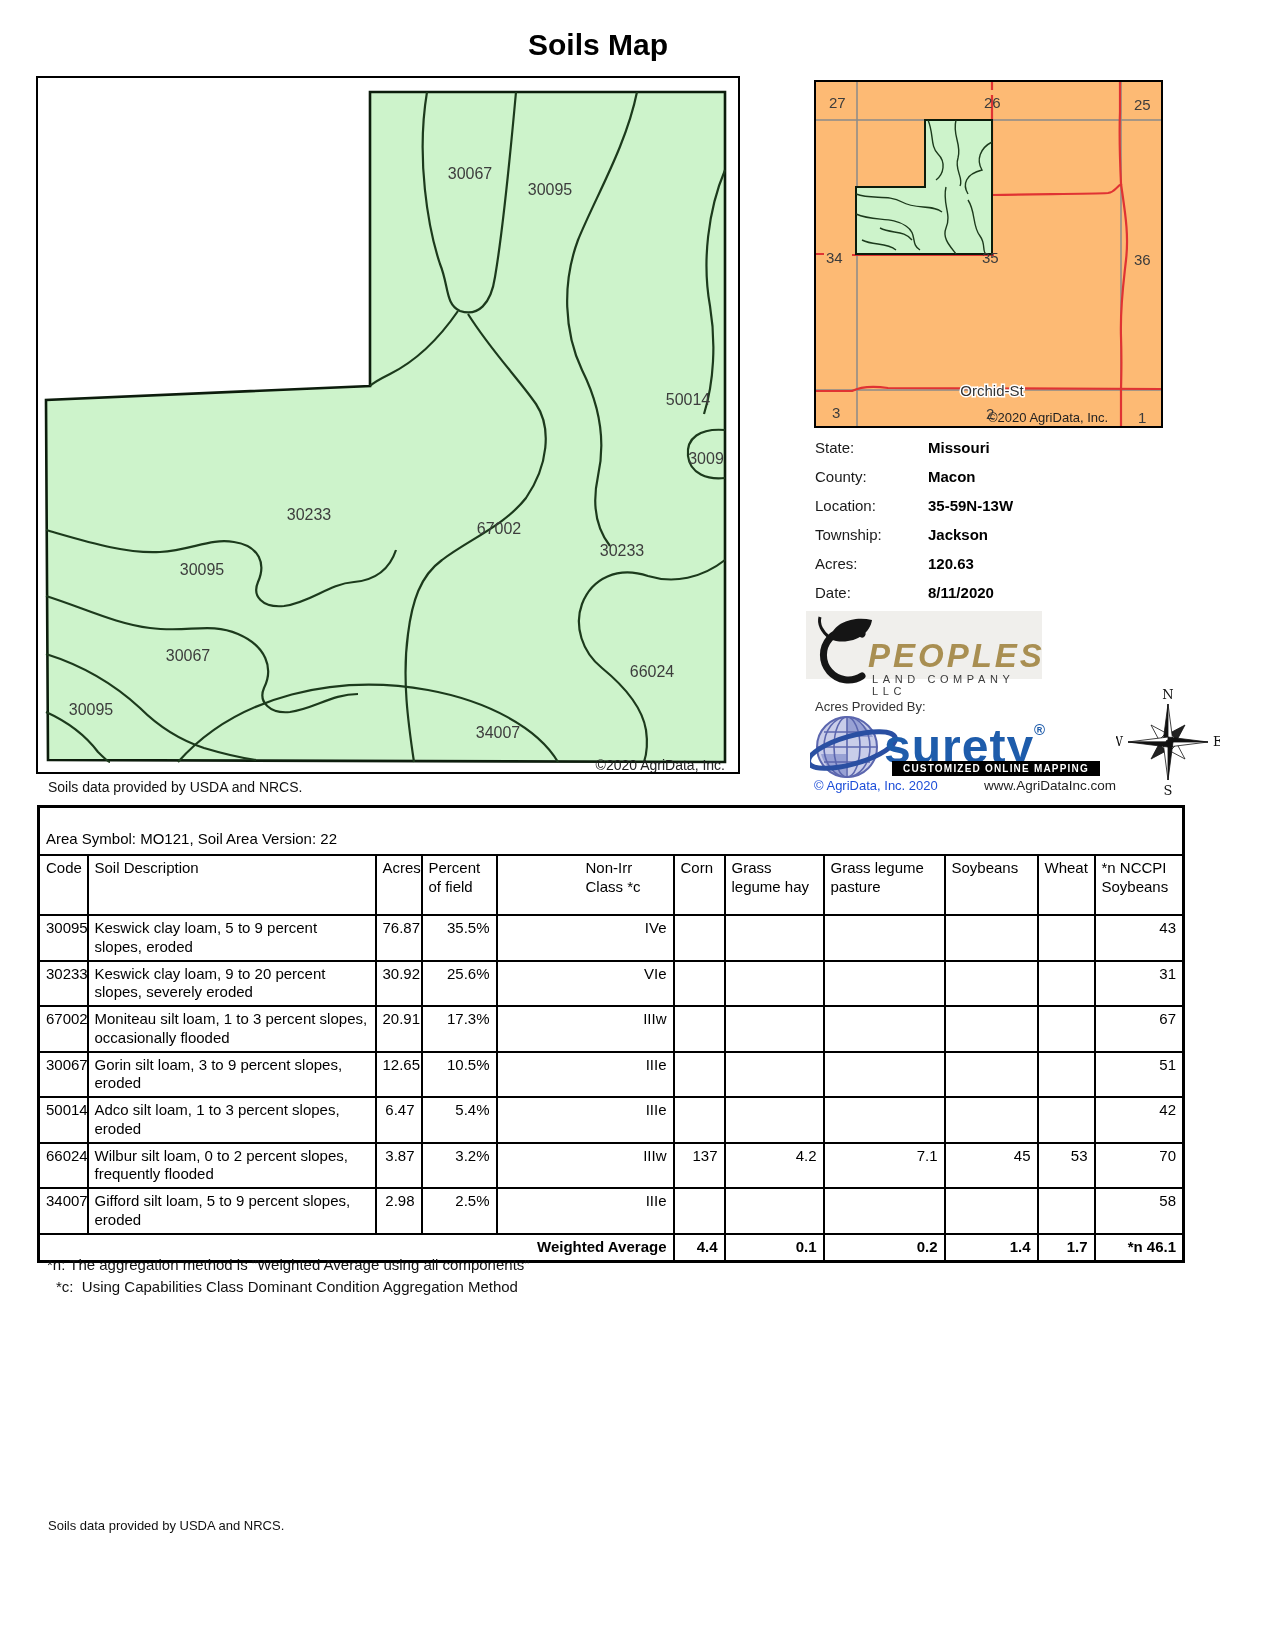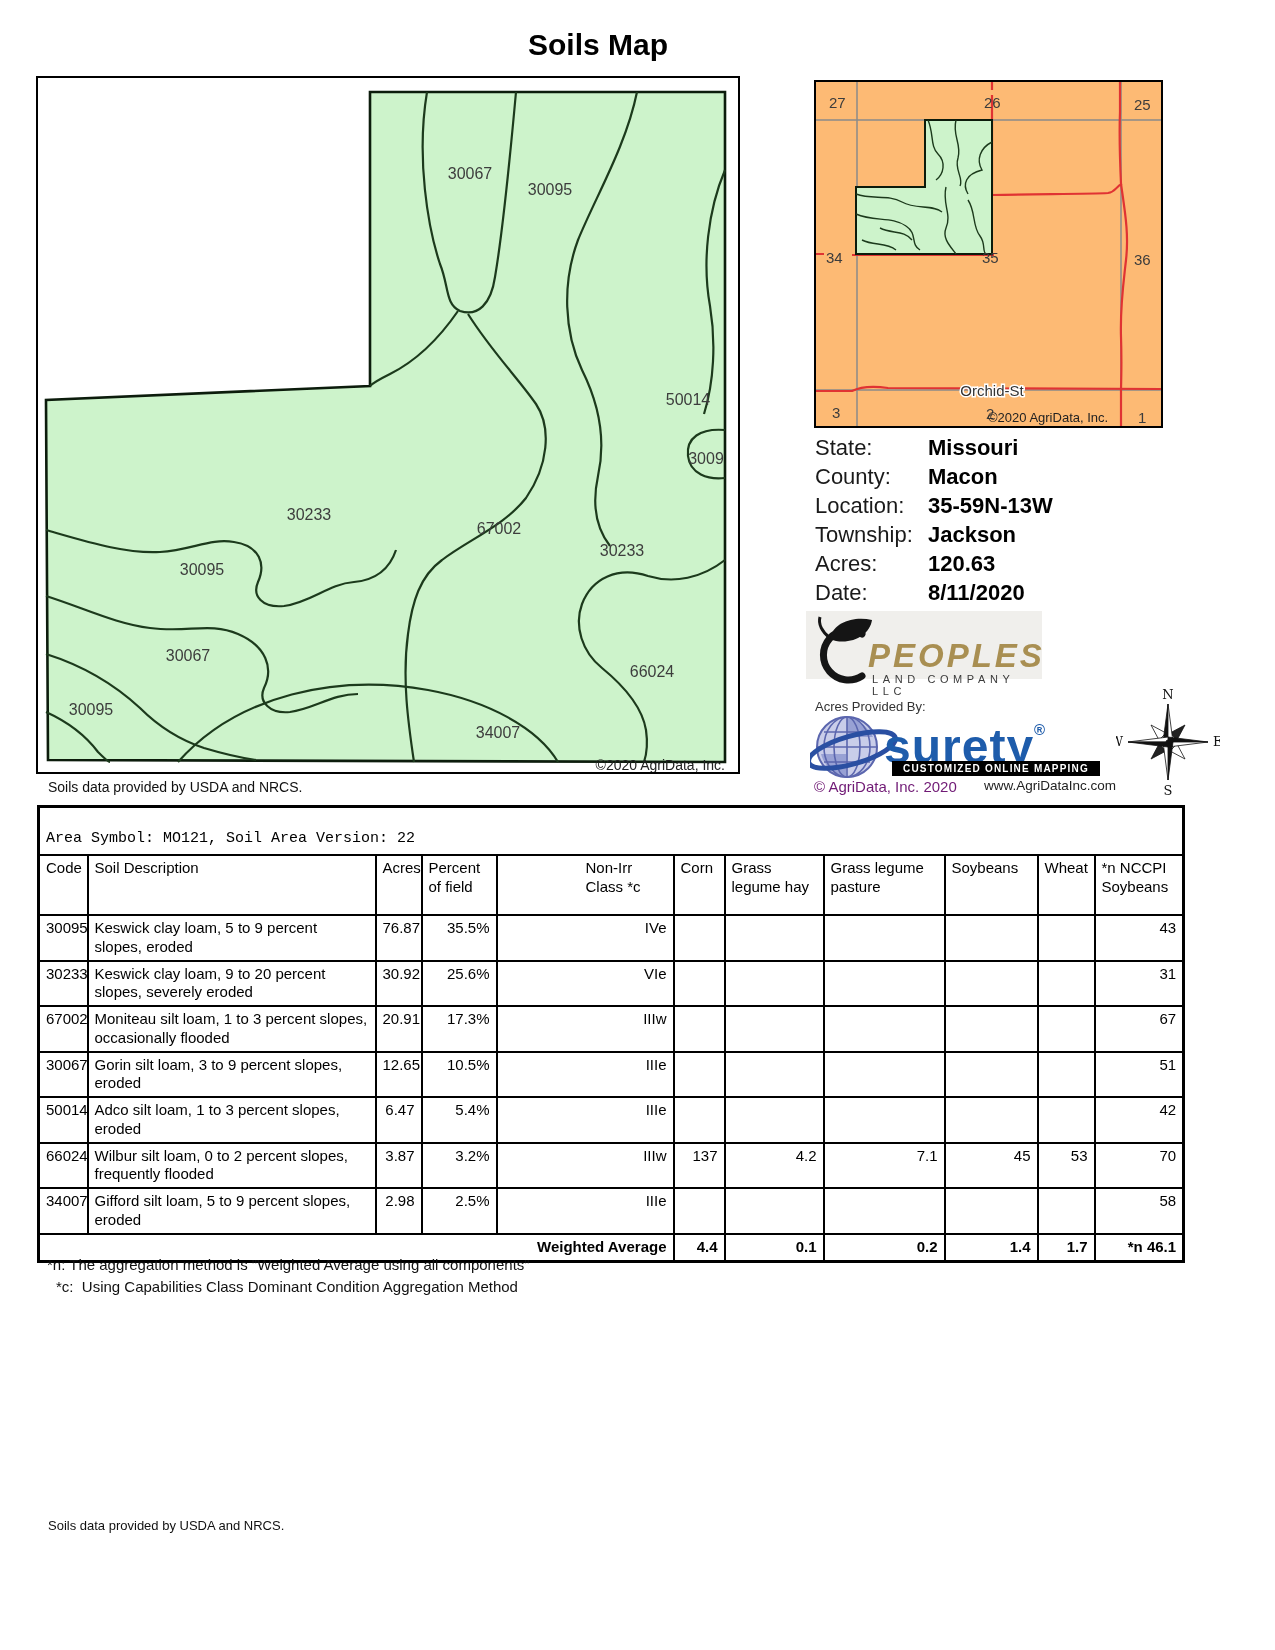--- a/index.html
+++ b/index.html
@@ -13,42 +13,42 @@
   .map-copy{font-size:14px;fill:#222;}
 
   #map-note{left:48px;top:779px;font-size:14px;color:#111;}
   #bottom-note{left:48px;top:1518px;font-size:13px;color:#111;}
 
   #inset-box{left:814px;top:80px;width:345px;height:344px;border:2px solid #000;background:#fdba74;}
   .sec-num{font-size:15px;fill:#3c3c3c;}
   .road-label{font-size:15px;fill:#333;paint-order:stroke;stroke:#fff;stroke-width:3px;}
   .inset-copy{font-size:13px;fill:#222;}
 
-  #info-block{left:815px;top:433px;font-size:22px;}
+  #info-block{left:815px;top:433px;font-size:15px;}
   .inforow{line-height:29px;white-space:nowrap;}
   .inforow .lbl{display:inline-block;width:113px;color:#1a1a1a;}
   .inforow .val{font-weight:bold;color:#000;}
 
   #peoples-block{left:806px;top:611px;width:236px;height:68px;background:#f0efec;}
   #peoples-name{position:absolute;left:62px;top:26px;font-size:33px;font-style:italic;font-weight:bold;letter-spacing:3px;color:#a98f52;}
   #peoples-sub{position:absolute;left:66px;top:62px;font-size:11px;letter-spacing:4.6px;color:#3b3b3b;}
 
   #mapsby{left:815px;top:699px;font-size:13px;color:#333;}
   #surety-text{left:884px;top:704px;font-size:48px;font-weight:bold;color:#1e5cab;letter-spacing:1px;line-height:52px;}
   #surety-text sup{font-size:15px;vertical-align:28px;}
   #surety-banner{left:892px;top:761px;width:208px;height:15px;background:#000000;color:#fff;font-size:10px;font-weight:bold;letter-spacing:1.2px;text-align:center;line-height:15px;}
-  #agridata-copy{left:814px;top:778px;font-size:15px;color:#701a75;}
+  #agridata-copy{left:814px;top:778px;font-size:13px;color:#1d4ed8;}
   #agridata-url{left:984px;top:778px;font-size:13.5px;color:#222;}
 
   .compass-letter{font-family:"DejaVu Serif",serif;font-size:13px;fill:#111;}
 
   #table-wrap{left:37px;top:805px;width:1145px;}
   #soiltable{border-collapse:collapse;width:1145px;table-layout:fixed;font-size:15px;border:3px solid #000;}
   #soiltable td{border:2px solid #000;padding:3px 6px;vertical-align:top;line-height:1.25;overflow:hidden;}
-  #soiltable tr.area td{height:38px;vertical-align:bottom;padding-bottom:5px;font-family:Liberation Mono, monospace;}
+  #soiltable tr.area td{height:38px;vertical-align:bottom;padding-bottom:5px;}
   #soiltable tr.hdr td{height:52px;}
   #soiltable tr.hdr td.hd-nonirr{padding-left:88px;margin-left:14px;}
   #soiltable tr.data td{height:36px;}
   #soiltable tr.wavg td{height:19px;font-weight:bold;vertical-align:middle;}
   #soiltable td.r{text-align:right;}
   #soiltable td.l{text-align:left;}
 
   .footnote{left:47px;font-size:15px;color:#111;white-space:pre-wrap;}
 </style>
 </head>

